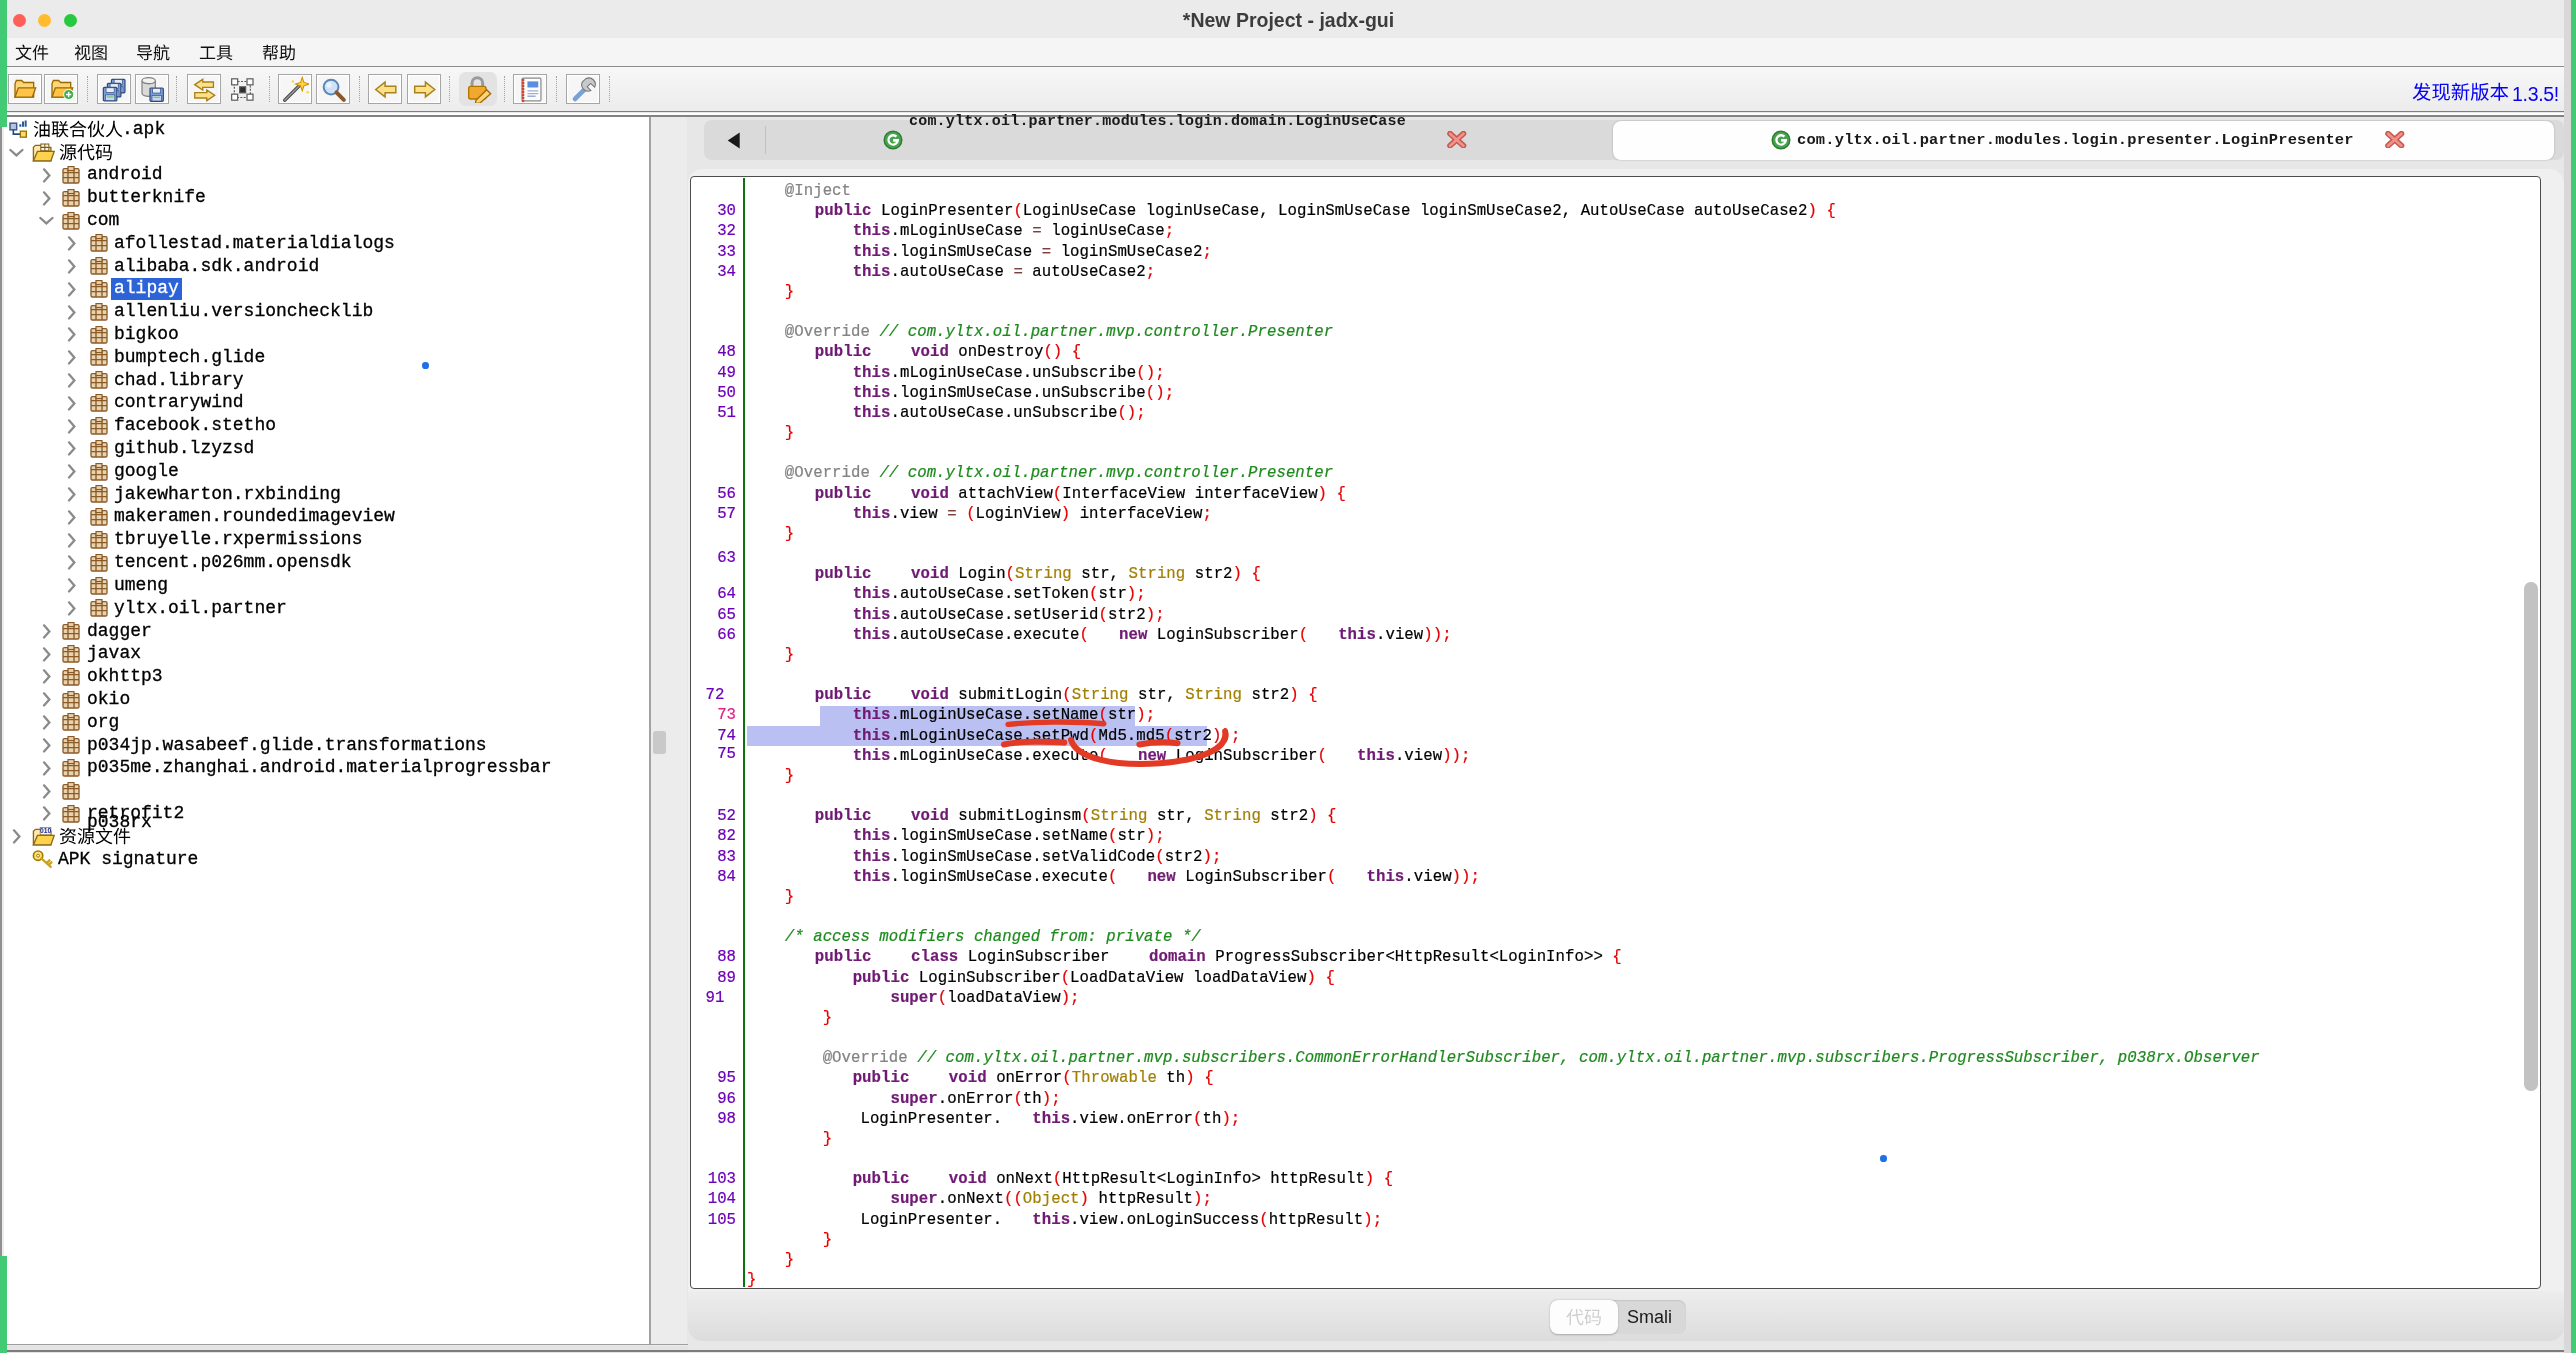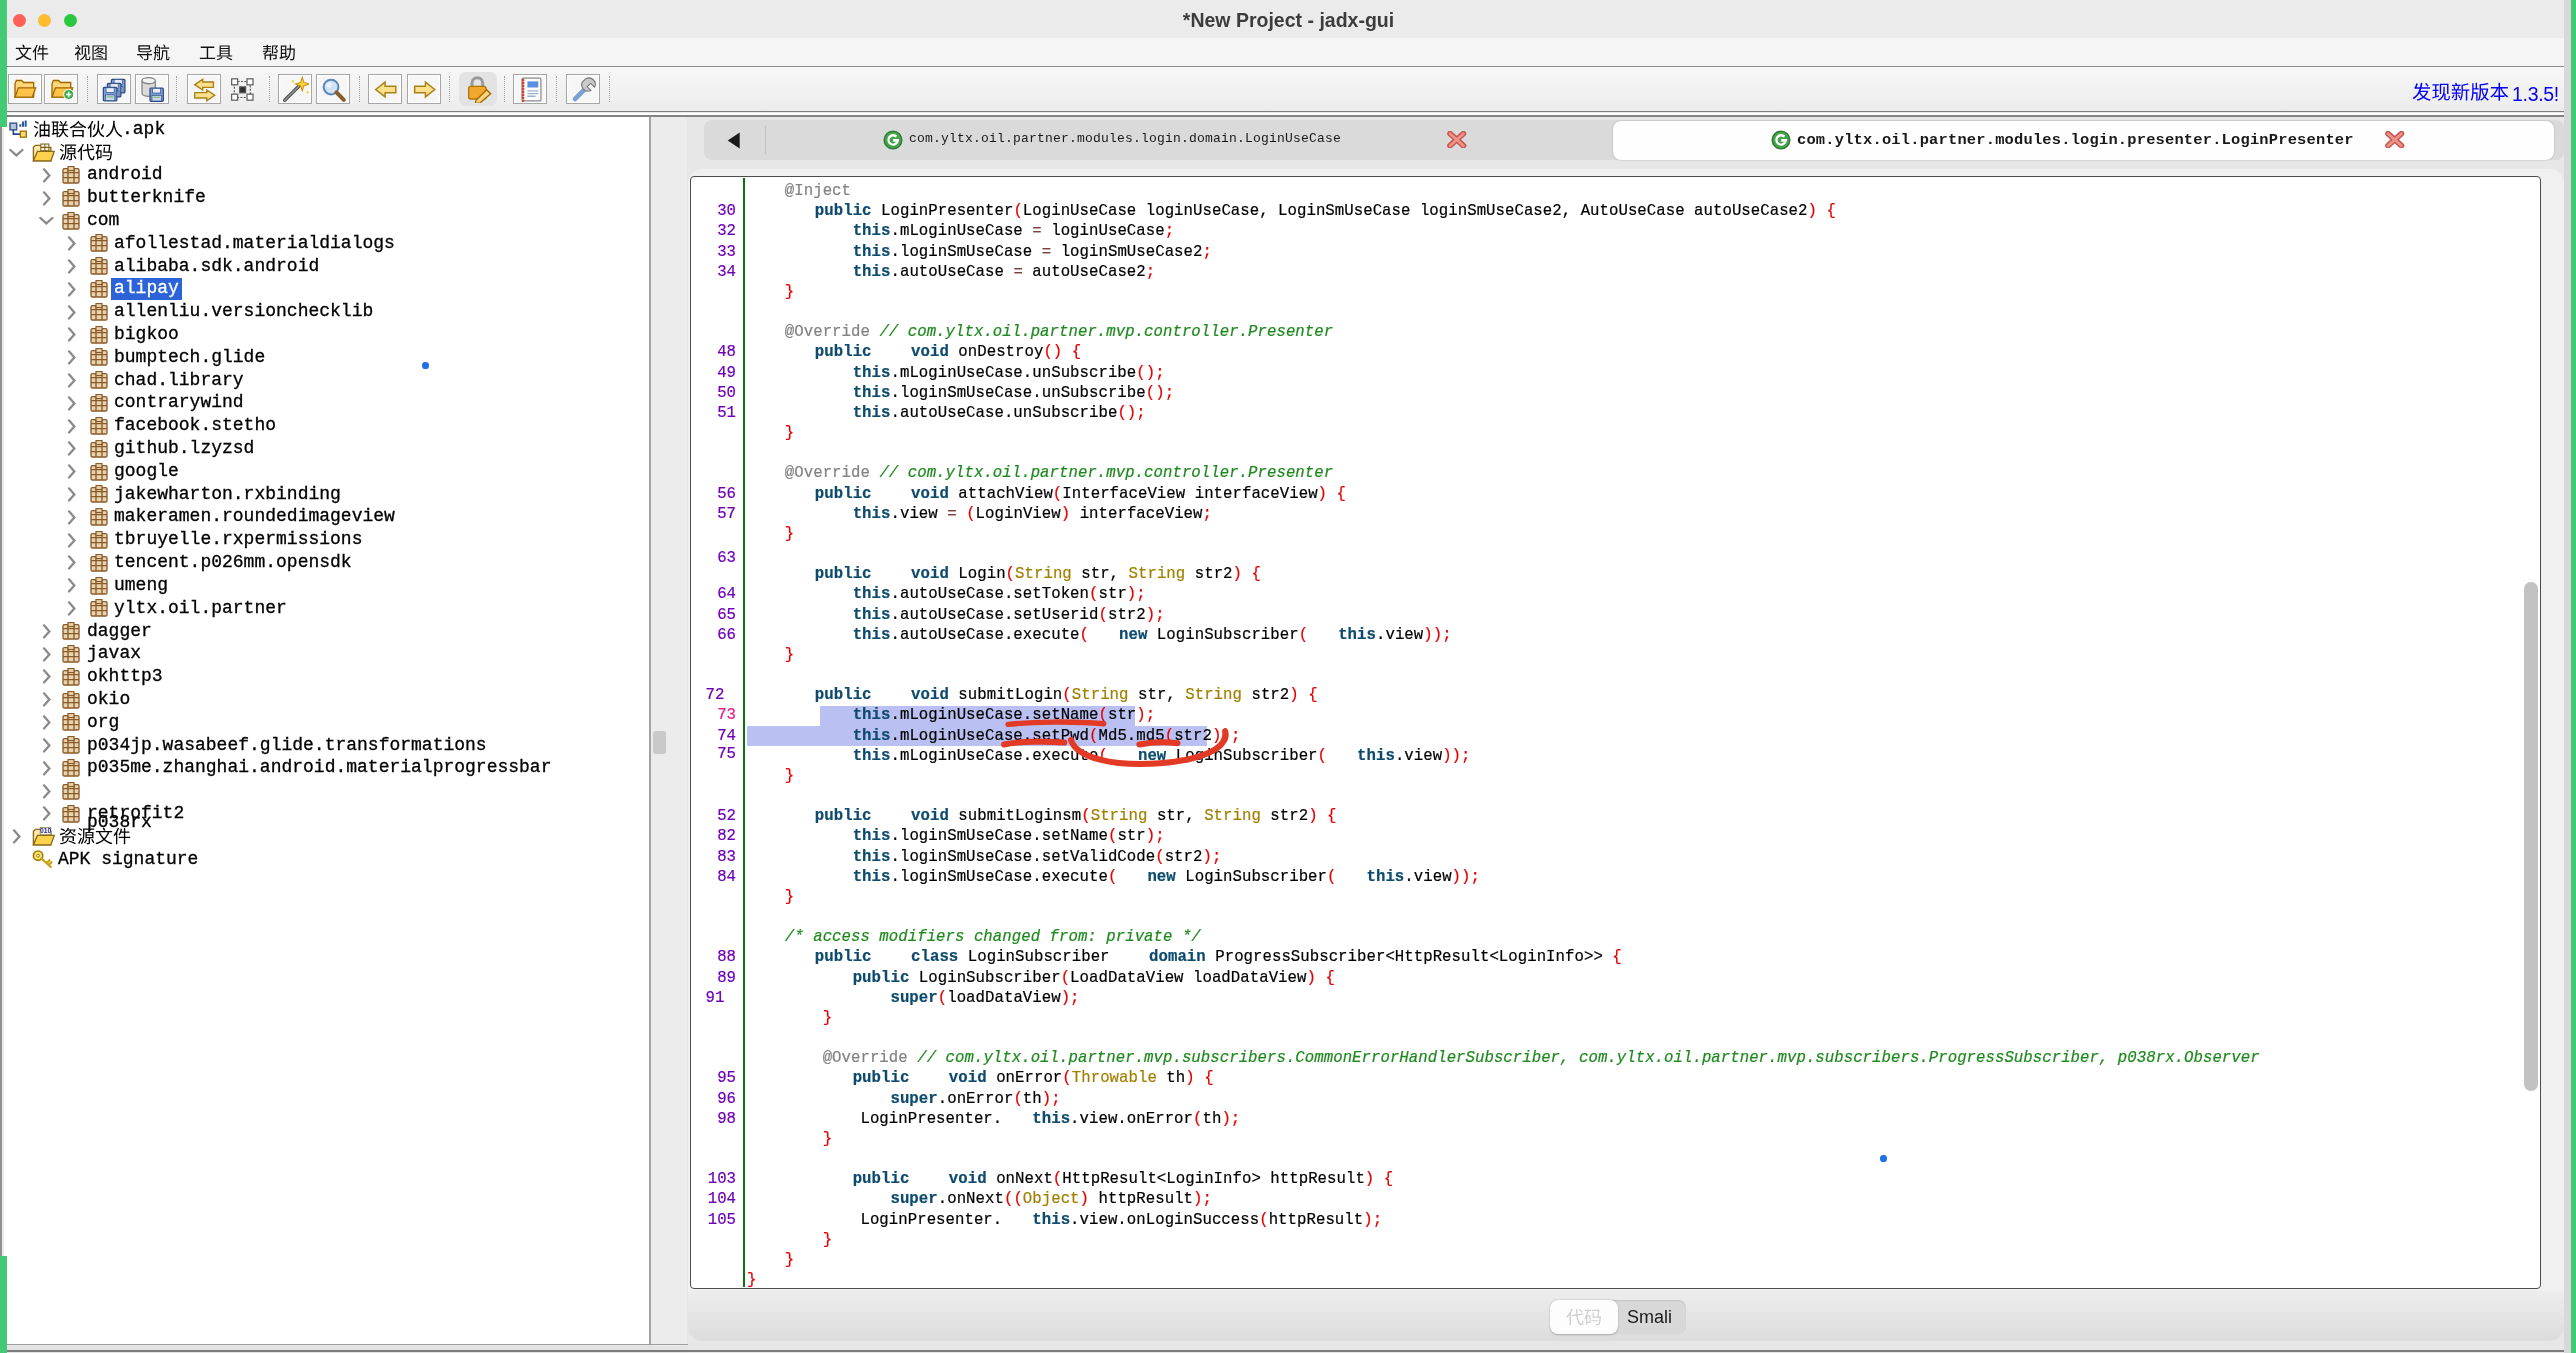--- a/index.html
+++ b/index.html
@@ -1,20 +1,20 @@
 <!DOCTYPE html>
 <html style="font-size:10.7px"><head><meta charset="utf-8">
 <style>
 html,body{margin:0;padding:0;}
 body{width:2576px;height:1354px;position:relative;overflow:hidden;background:#e7e7e7;
  font-family:"Liberation Sans",sans-serif;}
 .abs{position:absolute;}
 pre{margin:0;font-family:"Liberation Mono",monospace;}
 .code pre{font-size:15.7px;line-height:20px;letter-spacing:0.04px;-webkit-text-stroke:0.2px;}
-.k{color:#0c4a6e;font-weight:bold;padding-left:30px;}
+.k{color:#701a75;font-weight:bold;padding-left:30px;}
 .t{color:#a27f00;}
 .c{color:#1e8a1e;font-style:italic;}
 .g{color:#838383;}
 .r{color:#e60000;}
 .m{color:#7c4040;}
 .ln{position:absolute;width:42px;text-align:right;font-family:"Liberation Mono",monospace;
  font-size:15.7px;line-height:20px;color:#6e00b8;-webkit-text-stroke:0.2px;}
 .tree{font-family:"Liberation Mono",monospace;font-size:18px;color:#000;white-space:pre;-webkit-text-stroke:0.3px;}
 </style></head><body>
 
@@ -493,21 +493,21 @@
 <div class="abs tree" style="left:58px;top:849px">APK signature</div>
 <div class="abs" style="left:704px;top:120px;width:1860px;height:40px;background:#dadada;border-radius:8px"></div>
 <svg class="abs" style="left:725px;top:131px" width="17.4" height="19" viewBox="0 0 26 28">
     <path d="M22 2 L4 14 L22 26 Z" fill="#1a1a1a"></path>
   </svg>
 <div class="abs" style="left:765px;top:126px;width:1.3px;height:28px;background:#c2c2c2"></div>
 <svg class="abs" style="left:883px;top:130px" width="20" height="20" viewBox="0 0 30 30">
     <circle cx="15" cy="15" r="13.2" fill="#47a34d" stroke="#2d7d33" stroke-width="2.2"></circle>
     <path d="M21.5 8.5 A8.8 8.8 0 1 0 24 15.8 L24 13.6 L15.2 13.6 L15.2 17.6 L19.6 17.6 A5.2 5.2 0 1 1 18.6 11.2 Z" fill="#fff"></path>
   </svg>
-<div class="abs" style="left:909px;top:131px;font-family:'Liberation Mono',monospace;font-size:13px;font-weight:normal;color:#191919;letter-spacing:0.2px">com.yltx.oil.partner.modules.login.domain.LoginUseCase</div>
+<div class="abs" style="left:909px;top:113px;font-family:'Liberation Mono',monospace;font-size:15px;font-weight:bold;color:#191919;letter-spacing:0.2px">com.yltx.oil.partner.modules.login.domain.LoginUseCase</div>
 <svg class="abs" style="left:1446px;top:131px" width="21.5" height="17.4" viewBox="0 0 32 26">
     <path d="M6 4 L26 22 M26 4 L6 22" stroke="#c9574e" stroke-width="8.5" stroke-linecap="round"></path>
     <path d="M6 4 L26 22 M26 4 L6 22" stroke="#ee938b" stroke-width="4" stroke-linecap="round"></path>
   </svg>
 <div class="abs" style="left:1613px;top:121px;width:941px;height:39px;background:#fefefe;border-radius:8px;box-shadow:0 0 2px rgba(0,0,0,0.25)"></div>
 <svg class="abs" style="left:1771px;top:130px" width="20" height="20" viewBox="0 0 30 30">
     <circle cx="15" cy="15" r="13.2" fill="#47a34d" stroke="#2d7d33" stroke-width="2.2"></circle>
     <path d="M21.5 8.5 A8.8 8.8 0 1 0 24 15.8 L24 13.6 L15.2 13.6 L15.2 17.6 L19.6 17.6 A5.2 5.2 0 1 1 18.6 11.2 Z" fill="#fff"></path>
   </svg>
 <div class="abs" style="left:1797px;top:131px;font-family:'Liberation Mono',monospace;font-size:15.4px;font-weight:bold;color:#191919;letter-spacing:0.2px">com.yltx.oil.partner.modules.login.presenter.LoginPresenter</div>

